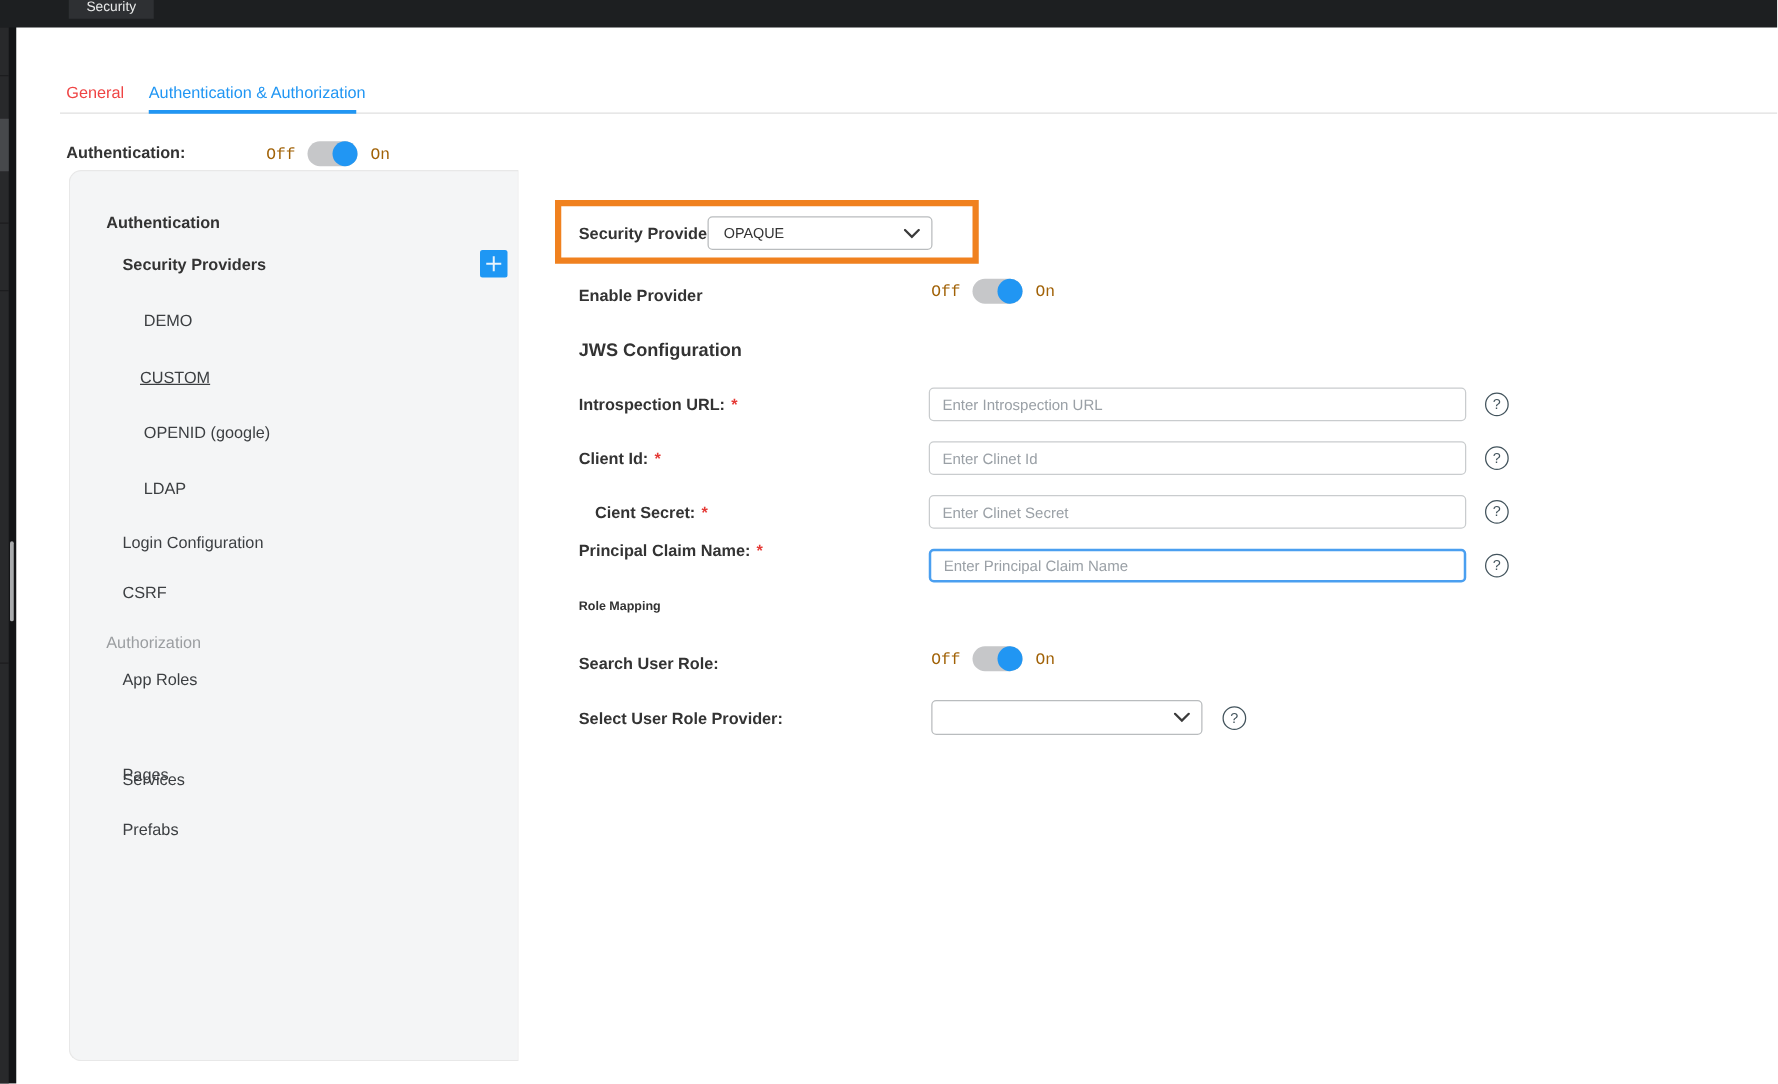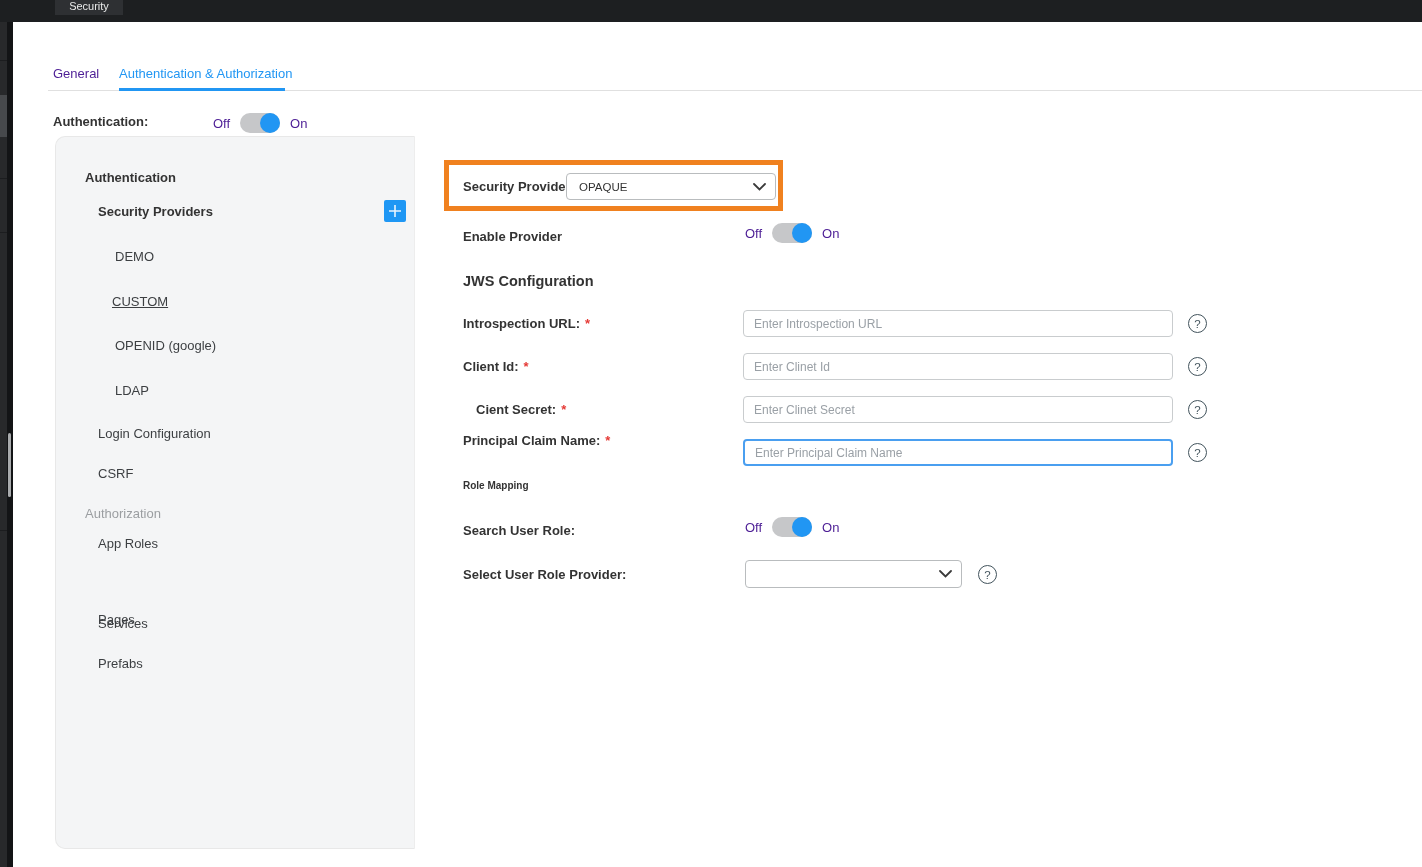--- a/index.html
+++ b/index.html
@@ -13,33 +13,33 @@
   .rail-seg { position:absolute; left:0; width:7px; }
   .rail-seg.s1 { top:0;   height:22px;  background:#202124; }
   .rail-seg.s2 { top:95px; height:42px; background:#47494c; }
   .rail-line { position:absolute; left:0; width:7px; height:1px; background:#1c1d1f; }
   .rail-thumb { position:absolute; left:8px; top:433px; width:3px; height:64px; background:#a9abad; border-radius:2px; }
 
   
   .topbar { position:absolute; left:0; top:0; width:1422px; height:22px; background:#1d1f21; }
   .topbar-tab { position:absolute; left:55px; top:0; width:68px; height:15px; background:#2e3033;
                 color:#e9eaea; font-size:11px; line-height:13px; text-align:center; }
-  .tab-general { position:absolute; left:53px; top:66px; font-size:13px; color:#4c1d95; cursor:pointer; }
+  .tab-general { position:absolute; left:53px; top:66px; font-size:13px; color:#ef4444; cursor:pointer; }
   .tab-auth { position:absolute; left:119px; top:66px; font-size:13px; color:#2196f3; cursor:pointer; }
   .tabs-divider { position:absolute; left:48px; top:90px; width:1374px; height:1px; background:#e0e0e0; }
   .tab-underline { position:absolute; left:119px; top:88px; width:166px; height:3px; background:#2196f3; }
 
   
   .auth-row-label { position:absolute; left:53px; top:114px; font-size:13px; font-weight:bold; color:#333; }
 
   .toggle-group { position:absolute; display:flex; align-items:center; gap:10px; }
   .tg-auth { left:213px; top:113px; }
   .tg-enable { left:745px; top:223px; }
   .tg-search { left:745px; top:517px; }
-  .toggle-off, .toggle-on { font-size:13px; color:#4c1d95; }
+  .toggle-off, .toggle-on { font-size:13px; color:#a16207;font-family:Liberation Mono, monospace; }
   .switch { position:relative; width:40px; height:20px; background:#c6c7c9; border-radius:10px; cursor:pointer; }
   .switch .knob { position:absolute; right:0; top:0; width:20px; height:20px; border-radius:50%; background:#2196f3; }
 
   
   .side-panel { position:absolute; left:55px; top:136px; width:360px; height:713px;
                 background:#f4f5f6; border:1px solid #e8e8e8; border-right:1px solid #ededed;
                 border-radius:10px 0 0 10px; }
   .side-item { position:absolute; font-size:13px; color:#3c3f42; cursor:pointer; white-space:nowrap; }
   .si-bold { font-weight:bold; color:#333; }
   .si-muted { color:#9b9ea1; }
@@ -59,21 +59,21 @@
   .add-btn { position:absolute; left:328px; top:63px; width:22px; height:22px; background:#1e97f4;
              border:none; border-radius:2px; cursor:pointer; display:flex; align-items:center; justify-content:center; }
   .add-btn svg { display:block; }
 
   
   .highlight-box { position:absolute; left:444px; top:160px; width:339px; height:51px;
                    border:5px solid #f0811f; background:transparent; }
   .sp-label { position:absolute; left:463px; top:179px; font-size:13px; font-weight:bold; color:#333; }
   .select { position:absolute; height:27px; border:1px solid #b9bcbe; border-radius:4px; background:#fff;
             display:flex; align-items:center; cursor:pointer; }
-  .sel-provider { left:566px; top:173px; width:210px;align-items:center; }
+  .sel-provider { left:566px; top:173px; width:180px;align-items:center; }
   .sel-role { left:745px; top:560px; width:217px; height:28px; }
   .select .sel-text { flex:1; padding-left:12px; font-size:11.5px; color:#333; }
   .select .chev { margin-right:9px; display:flex; }
 
   .form-label { position:absolute; font-size:13px; font-weight:bold; color:#333; white-space:nowrap; }
   .req { color:#e53935; margin-left:5px; font-weight:bold; }
   .lbl-enable { left:463px; top:229px; }
   .lbl-jws { left:463px; top:273px; font-size:14.5px; }
   .lbl-f0 { left:463px; top:316px; }
   .lbl-f1 { left:463px; top:359px; }

